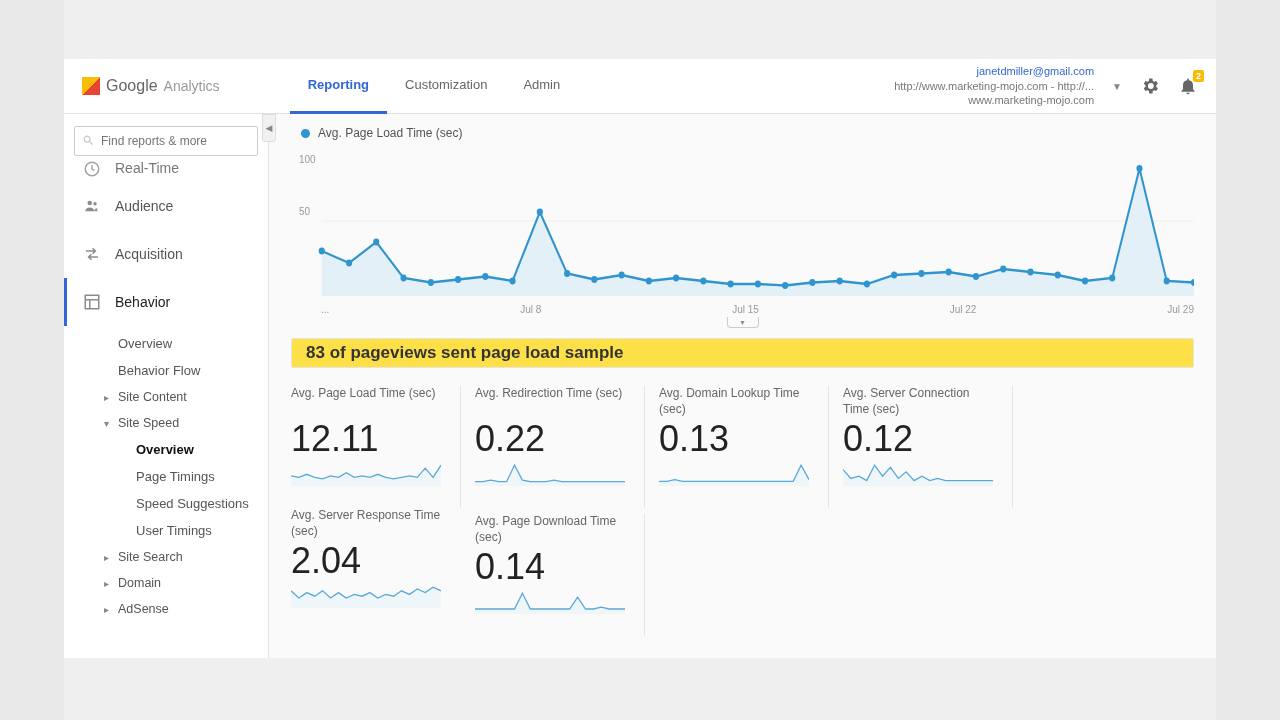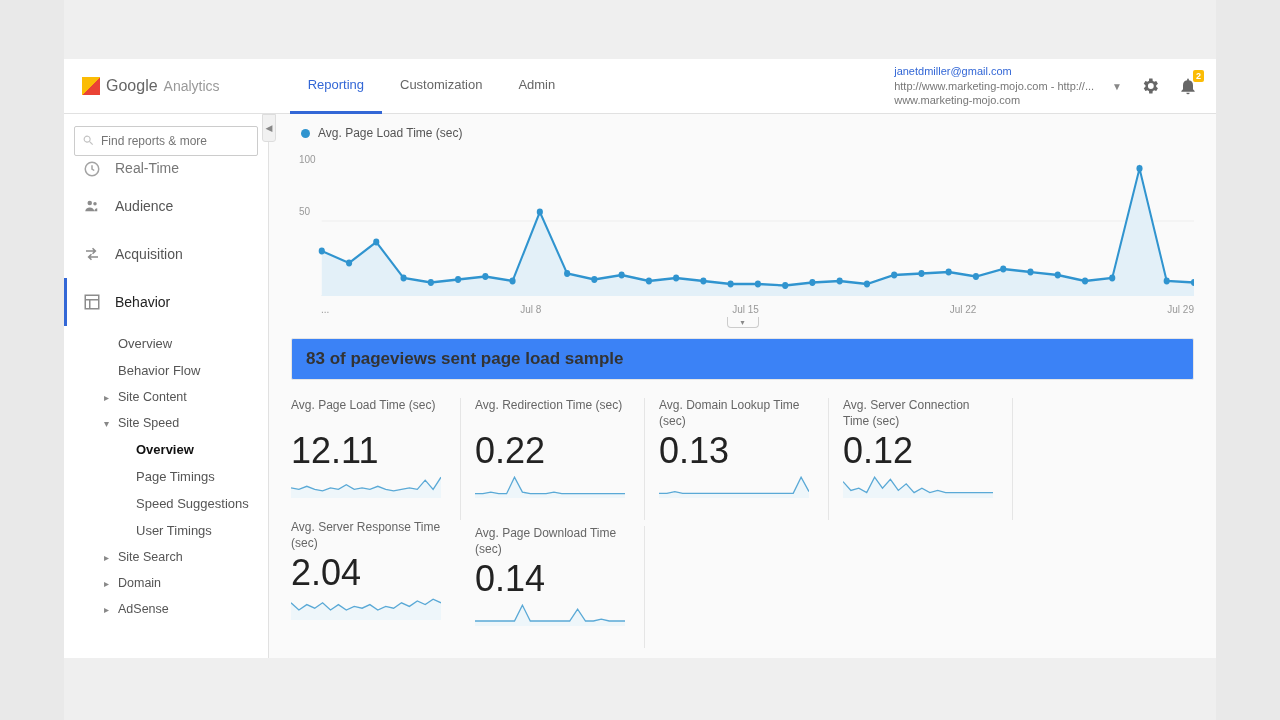--- a/index.html
+++ b/index.html
@@ -8,23 +8,23 @@
   .viewport{width:1280px;height:720px;background:#e9e9e9;position:relative;overflow:hidden}
   .app{position:absolute;left:64px;right:64px;top:0;bottom:0;background:#fff;display:flex;flex-direction:column}
   .gap-top{height:59px;background:#efefef}
   .header{height:55px;border-bottom:1px solid #e1e1e1;display:flex;align-items:center;padding:0 18px;position:relative}
   .logo{display:flex;align-items:center;gap:6px;font-size:16px;color:#555;margin-right:70px}
   .logo .logo-mark{width:18px;height:18px;background:linear-gradient(135deg,#fbbc05 0%,#fbbc05 50%,#ea4335 50%,#ea4335 100%);position:relative}
   .logo .g{font-weight:400;color:#666}
   .logo .a{font-weight:300;color:#999;font-size:14px}
   .tabs{display:flex;gap:0}
   .tab{padding:0 18px;height:55px;display:flex;align-items:center;font-size:13px;color:#666;cursor:pointer;border-bottom:3px solid transparent}
-  .tab.active{color:#3367d6;border-bottom-color:#3367d6;font-weight:400}
+  .tab.active{color:#3367d6;border-bottom-color:#3367d6;font-weight:700}
   .header-right{margin-left:auto;display:flex;align-items:center;gap:18px}
-  .account{text-align:left;font-size:11px;color:#777;line-height:1.35}
+  .account{text-align:right;font-size:11px;color:#777;line-height:1.35}
   .account .email{color:#3367d6}
   .hicon{width:20px;height:20px;color:#666;cursor:pointer;position:relative}
   .badge{position:absolute;top:-6px;right:-6px;background:#fbbc05;color:#fff;font-size:9px;font-weight:bold;padding:1px 3px;border-radius:2px}
   .body{flex:1;display:flex;position:relative;overflow:hidden}
   .collapse-handle{position:absolute;left:198px;top:0;width:14px;height:28px;background:#f1f1f1;border:1px solid #ddd;border-radius:0 0 3px 3px;display:flex;align-items:center;justify-content:center;font-size:9px;color:#888;z-index:5;cursor:pointer}
   .sidebar{width:205px;min-width:205px;background:#fff;border-right:1px solid #e1e1e1;padding:12px 0 0 0;overflow:hidden}
   .search-wrap{padding:0 10px 10px 10px}
   .search{width:100%;height:30px;border:1px solid #ccc;border-radius:2px;padding:0 8px 0 26px;font-size:12px;color:#888;background:#fff}
   .search-wrap{position:relative}
   .search-wrap .si{position:absolute;left:18px;top:8px;width:13px;height:13px;opacity:.5}
@@ -39,21 +39,21 @@
   .sub.bold{font-weight:bold;color:#111}
   .sub.in{padding-left:72px}
   .content{flex:1;background:#fafafa;overflow:auto;padding:12px 22px 0 22px}
   .legend{display:flex;align-items:center;gap:8px;font-size:12px;color:#555;margin-bottom:6px;padding-left:10px}
   .legend-dot{width:9px;height:9px;border-radius:50%;background:#3094cf}
   .chart{height:150px;position:relative;margin-bottom:6px}
   .chart svg{width:100%;height:100%}
   .yaxis{position:absolute;left:8px;font-size:10px;color:#999}
   .xaxis{display:flex;justify-content:space-between;font-size:10px;color:#999;padding:2px 0 0 30px}
   .mini-handle{width:32px;height:11px;margin:2px auto 10px auto;border:1px solid #ccc;border-top:none;border-radius:0 0 4px 4px;display:flex;align-items:center;justify-content:center;font-size:8px;color:#888}
-  .banner{background:#3b82f6;border:1px solid #e5e5e5;border-radius:2px;padding:10px 14px;font-size:17px;font-weight:bold;color:#333;margin-bottom:18px}
+  .banner{background:#fde047;border:1px solid #e5e5e5;border-radius:2px;padding:4px 14px;font-size:17px;font-weight:bold;color:#333;margin-bottom:18px}
   .metrics{display:flex;flex-wrap:wrap;gap:0;margin-bottom:30px}
   .metric{width:170px;padding:0 14px 18px 0;border-right:1px solid #e5e5e5;margin-right:14px}
   .metric:nth-child(5){border-right:none}
   .metric-label{font-size:12px;color:#666;line-height:1.3;height:30px;display:flex;align-items:flex-start}
   .metric-value{font-size:36px;color:#222;font-weight:400;margin:2px 0 4px 0}
   .spark{width:150px;height:22px}
   .tables{display:flex;gap:30px}
   .table-left{width:265px}
   .table-right{flex:1}
   .th{font-size:13px;font-weight:bold;color:#333;padding:6px 2px;border-bottom:1px solid #ccc}

